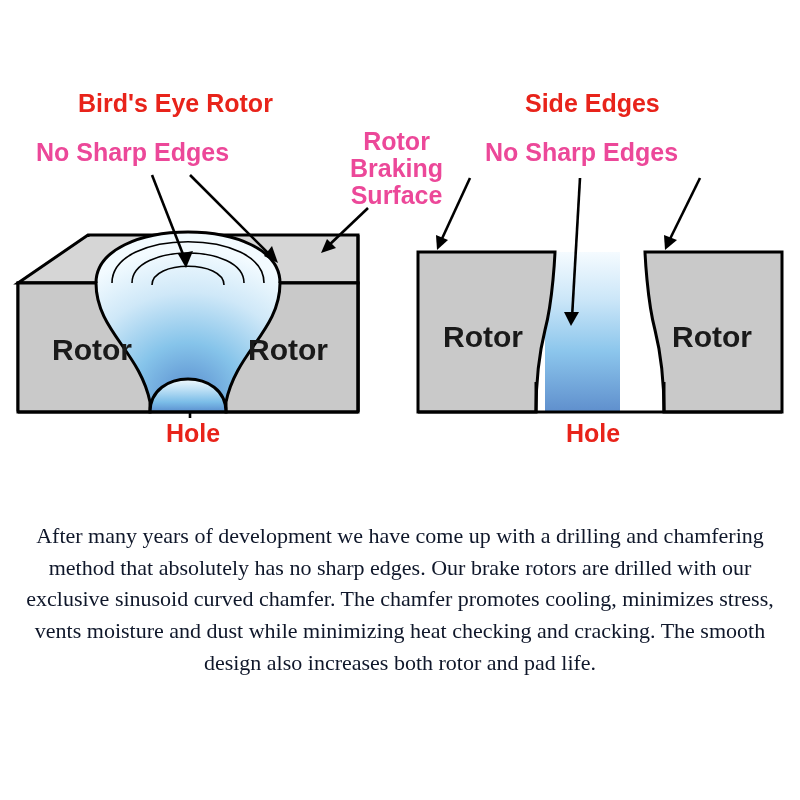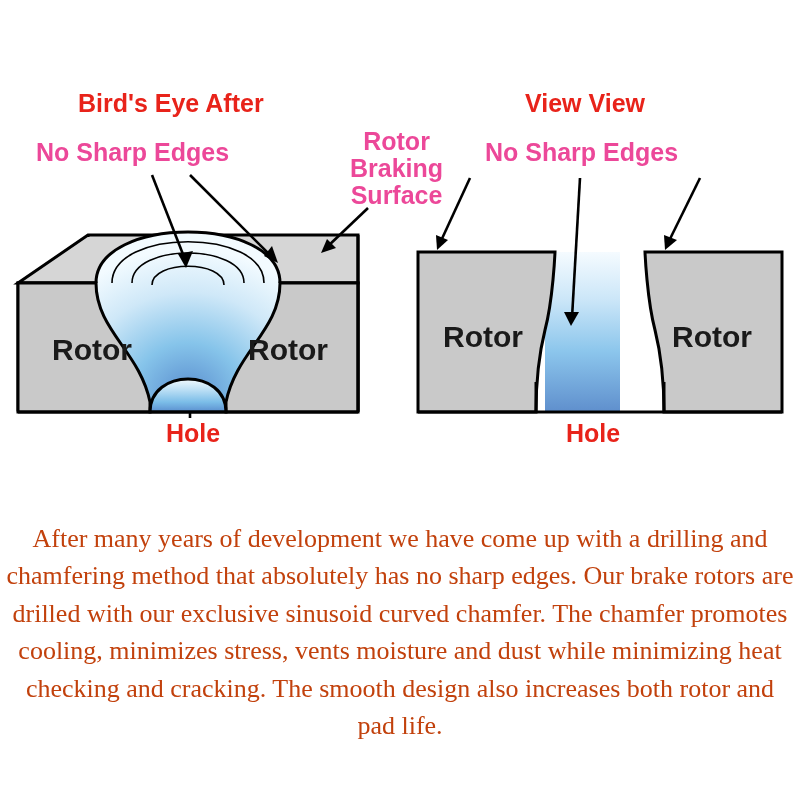--- a/index.html
+++ b/index.html
@@ -89,23 +89,23 @@
   .rotor-r1 { left: 443px; top: 320px; }
   .rotor-r2 { left: 672px; top: 320px; }
 
   .caption {
     position: absolute;
     left: 0;
     top: 520px;
     width: 800px;
     text-align: center;
     font-family: "Liberation Serif", serif;
-    font-size: 26px;
+    font-size: 22px;
     line-height: 1.44;
-    color: #c2410c;
+    color: #0f172a;
     padding: 0 6px;
     box-sizing: border-box;
   }
 </style>
 </head>
 <body>
 
 <div class="diagram-area">
 
   <svg class="diagram" width="800" height="500" viewBox="0 0 800 500">
@@ -203,22 +203,22 @@
         <line x1="580" y1="178" x2="572" y2="318" stroke="#000" stroke-width="2.6"></line>
         <polygon points="571,326 564,312 579,312" fill="#000"></polygon>
       </g>
       <g>
         <line x1="700" y1="178" x2="668" y2="243" stroke="#000" stroke-width="2.6"></line>
         <polygon points="665,250 664,235 677,240" fill="#000"></polygon>
       </g>
     </g>
   </svg>
 
-  <div class="lbl red title-be">Bird's Eye After</div>
-  <div class="lbl red title-sv">View View</div>
+  <div class="lbl red title-be">Bird's Eye Rotor</div>
+  <div class="lbl red title-sv">Side Edges</div>
 
   <div class="lbl black nse-left">No Sharp Edges</div>
   <div class="lbl black nse-right">No Sharp Edges</div>
 
   <div class="lbl black rbs">Rotor
 Braking
 Surface</div>
 
   <div class="lbl red hole-left">Hole</div>
   <div class="lbl red hole-right">Hole</div>

